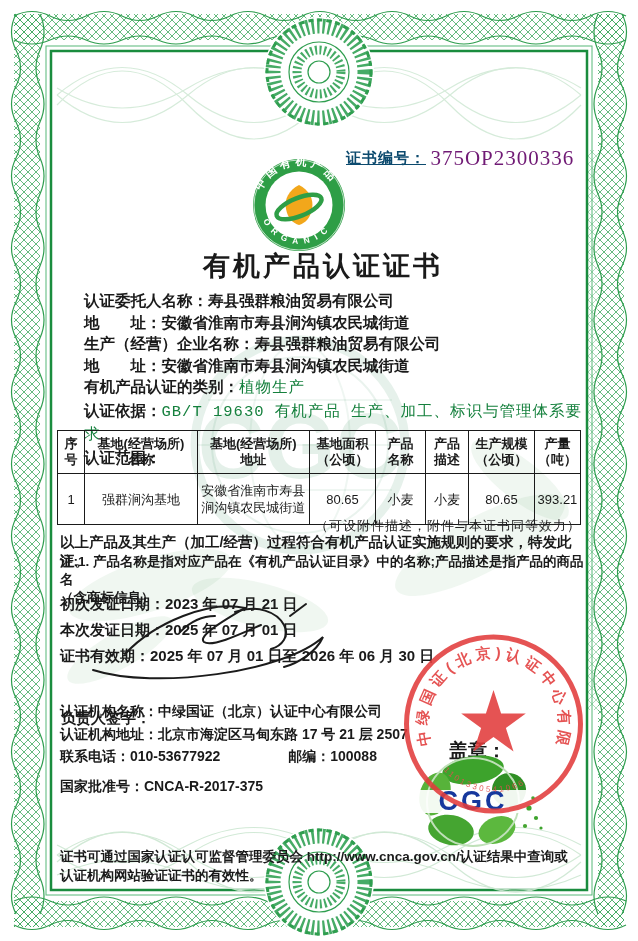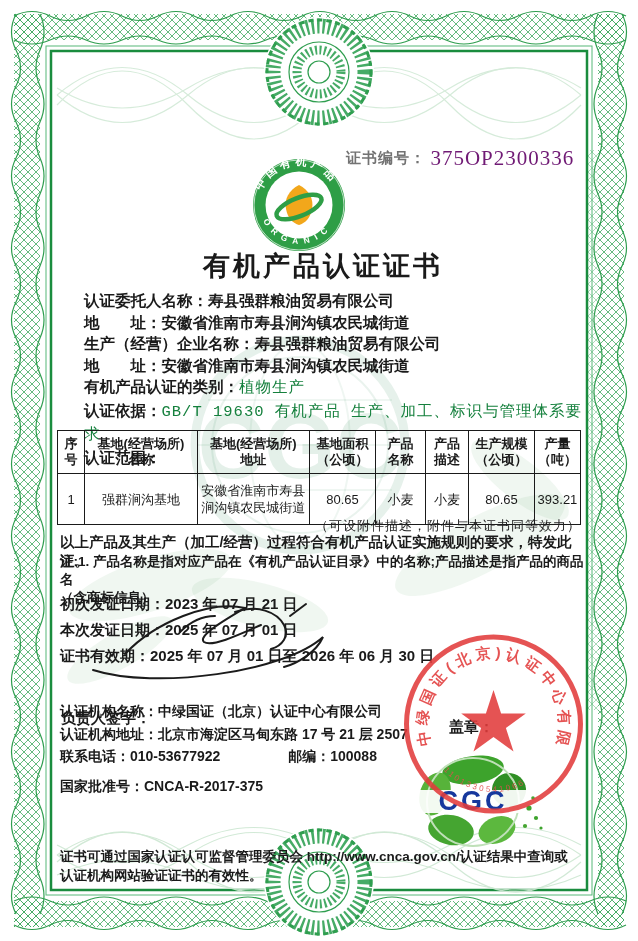--- a/index.html
+++ b/index.html
@@ -1,21 +1,21 @@
 <!DOCTYPE html>
 <html><head>
 <meta charset="utf-8">
 <style>
   html,body{margin:0;padding:0;background:#e8e8e8;}
   .page{position:relative;width:638px;height:941px;background:#ffffff;overflow:hidden;
         font-family:"Liberation Sans",sans-serif;color:#1a1a1a;}
   .abs{position:absolute;}
   svg{display:block;}
   .cert-no{left:346px;top:146px;white-space:nowrap;}
-  .cert-no .lbl{font-size:15px;font-weight:bold;color:#737373;letter-spacing:1px;vertical-align:2px;}
+  .cert-no .lbl{font-size:15px;font-weight:bold;color:#0c4a6e;letter-spacing:1px;vertical-align:2px;text-decoration:underline;}
   .cert-no .num{font-family:"Liberation Serif",serif;font-size:21px;color:#701a75;letter-spacing:1px;}
   .title{left:4px;top:248px;width:638px;text-align:center;font-size:27px;font-weight:bold;letter-spacing:3px;}
   .info{left:84px;top:290px;width:500px;font-size:15.5px;font-weight:bold;line-height:21.5px;}
   .info .kai{font-family:Liberation Mono, monospace;font-weight:normal;letter-spacing:1px;color:#15803d;}
   table.range{position:absolute;left:57px;top:430px;width:524px;border-collapse:collapse;
         font-size:13px;text-align:center;}
   table.range th,table.range td{border:1.5px solid #1a1a1a;padding:2px 2px;}
   table.range th{font-weight:bold;line-height:16px;height:38px;}
   table.range td{height:46px;line-height:17px;}
   table.range th:nth-child(1),table.range td:nth-child(1){width:5.2%;}
@@ -25,21 +25,21 @@
   table.range th:nth-child(5),table.range td:nth-child(5){width:9.6%;}
   table.range th:nth-child(6),table.range td:nth-child(6){width:8.2%;}
   table.range th:nth-child(7),table.range td:nth-child(7){width:12.6%;}
   table.range th:nth-child(8),table.range td:nth-child(8){width:8.8%;}
   .attach{left:57px;top:517px;width:524px;text-align:right;font-family:Liberation Sans, sans-serif;
         font-size:13px;color:#222;letter-spacing:1px;}
   .statement{left:60px;top:533px;width:530px;font-size:14.5px;font-weight:bold;}
   .note2{left:60px;top:553px;width:524px;font-size:13.5px;font-weight:bold;line-height:18px;}
   .dates{left:60px;top:591px;font-size:15px;font-weight:bold;line-height:26px;}
   .sig-label{left:61px;top:709px;font-size:15px;font-weight:bold;}
-  .seal-label{left:449px;top:718px;font-size:15px;font-weight:bold;}
+  .seal-label{left:449px;top:738px;font-size:19px;font-weight:bold;}
   .agency{left:60px;top:700px;font-size:14px;font-weight:bold;line-height:22.5px;}
   .agency .approval{margin-top:7px;}
   .agency .zip{margin-left:64px;}
   .footer{left:60px;top:848px;width:524px;font-size:13.5px;font-weight:bold;line-height:18.5px;}
   .z1{z-index:1}.z3{z-index:3}.z5{z-index:5}.z6{z-index:6}
 </style>
 </head>
 <body>
 
 <div class="page">

